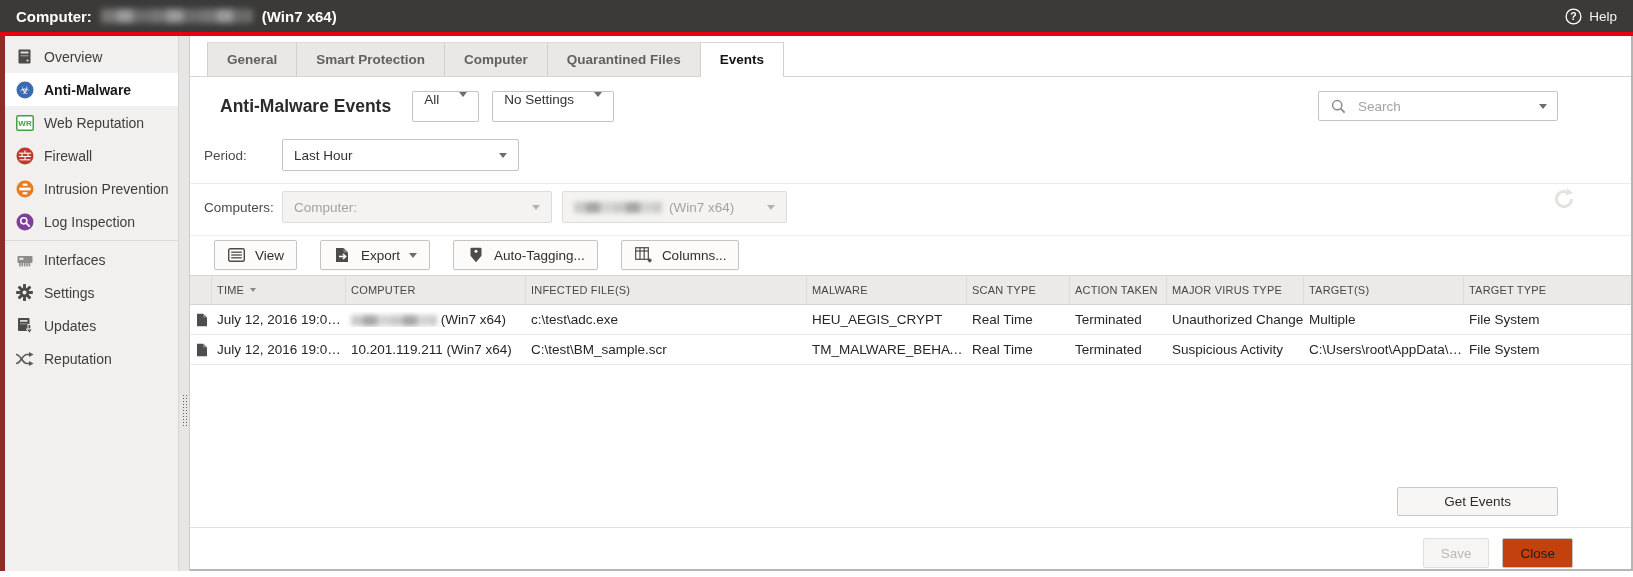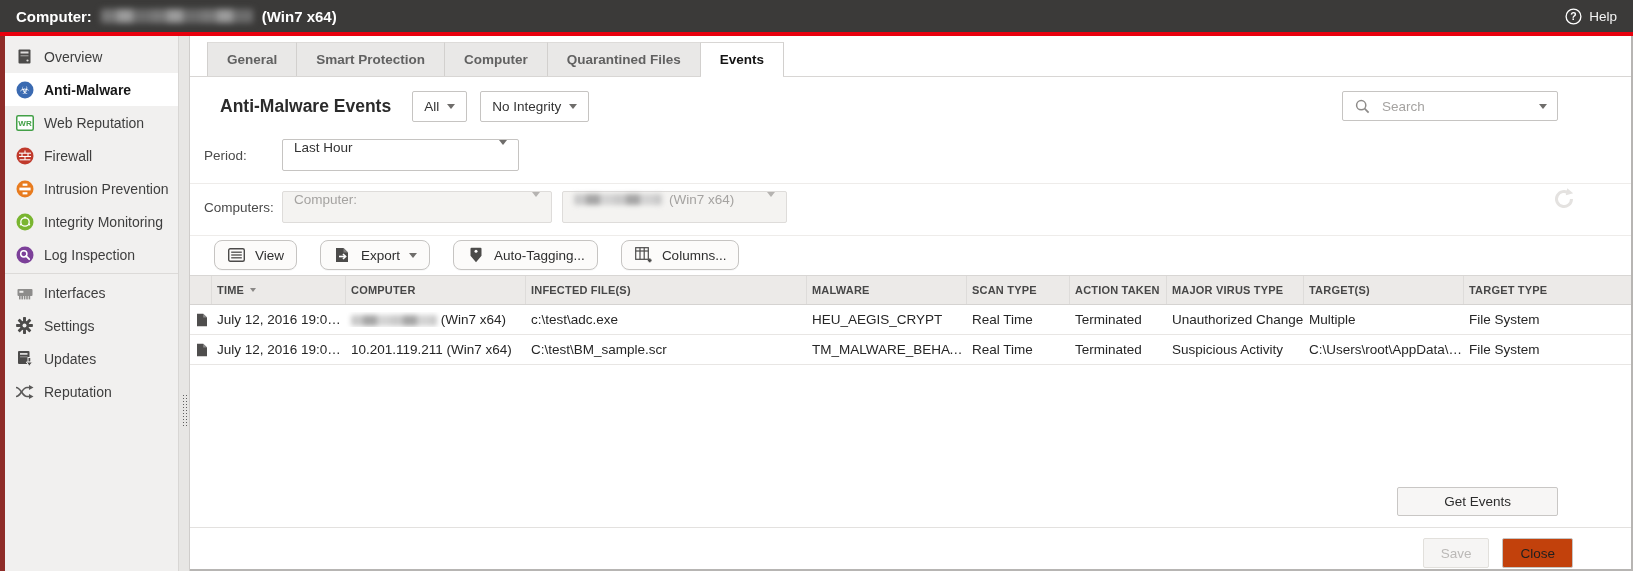--- a/index.html
+++ b/index.html
@@ -32,47 +32,47 @@
   
   .tabs-row { display:flex; align-items:flex-end; padding:6px 0 0 17px; border-bottom:1px solid #d8d6d4; }
   .tab { height:34px; display:flex; align-items:center; padding:0 19px; background:#e9e8e7; font-size:13.5px; font-weight:bold; color:#616161; border-right:1px solid #d2d0ce; border-top:1px solid #dddbd9; cursor:pointer;text-align:center; }
   .tab:first-child { border-left:1px solid #d2d0ce; }
   .tab.active { background:#fff; color:#141414; position:relative; border-top:1px solid #d8d6d4; }
   .tab.active::after { content:""; position:absolute; left:0; right:0; bottom:-1px; height:1px; background:#fff; }
 
   
   .events-header { display:flex; align-items:center; gap:13px; margin:13px 0 0 30px; height:32px; }
   .page-title { font-size:17.5px; font-weight:bold; color:#2b2b2b; margin-right:8px; }
-  .dd-btn { display:inline-flex; align-items:center; gap:8px; border:1px solid #c6c4c2; border-radius:2px; background:#fff; height:31px; padding:0 11px; font-size:13.5px; color:#333; cursor:pointer; }
+  .dd-btn { display:inline-flex; gap:20px; border:1px solid #c6c4c2; border-radius:2px; background:#fff; height:31px; padding:0 11px; font-size:13.5px; color:#333; cursor:pointer; }
   .caret { width:0; height:0; border-left:4.5px solid transparent; border-right:4.5px solid transparent; border-top:5.5px solid #6f6d6b; }
   .caret.dim { border-top-color:#b5b3b1; }
   .spacer { flex:1; }
-  .search-box { width:216px; height:30px; border:1px solid #c6c4c2; border-radius:2px; display:flex; align-items:center; padding:0 10px; gap:8px; margin-right:73px; background:#fff; }
+  .search-box { width:240px; height:30px; border:1px solid #c6c4c2; border-radius:2px; display:flex; align-items:center; padding:0 10px; gap:8px; margin-right:73px; background:#fff; }
   .search-input { border:none; outline:none; flex:1; font-size:13.5px; color:#333; font-family:"Liberation Sans",sans-serif; min-width:0; }
   .search-input::placeholder { color:#a5a3a1; }
 
   
   .filter-row { display:flex; align-items:center; padding-left:14px; }
   .filter-label { width:78px; font-size:13.5px; color:#4a4a4a; flex:none; }
   .period-row { margin-top:17px; height:32px; }
-  .dd { display:flex; align-items:flex-start; justify-content:space-between; background:#fff; border:1px solid #c6c4c2; border-radius:2px; height:32px; padding:0 11px; font-size:13.5px; color:#333; cursor:pointer; }
+  .dd { display:flex; align-items:center; justify-content:space-between; background:#fff; border:1px solid #c6c4c2; border-radius:2px; height:32px; padding:0 11px; font-size:13.5px; color:#333; cursor:pointer; }
   .dd.disabled { background:#f4f3f1; border-color:#dedcda; color:#a5a3a1; cursor:default; }
   .hr { border-top:1px solid #eeecea; margin-top:12px; }
   .computers-row { margin-top:7px; height:32px; position:relative; }
   .refresh { position:absolute; right:55px; top:-4px; }
 
   
   .toolbar-row { display:flex; align-items:center; gap:23px; padding-left:24px; margin-top:4px; height:30px; }
-  .tbtn { display:inline-flex; align-items:center; gap:9px; height:30px; padding:0 12px; background:#fcfbfa; border:1px solid #c6c4c2; border-radius:8px; font-size:13.5px; color:#2f2f2f; cursor:pointer; box-shadow:0 1px 0 rgba(0,0,0,0.03); }
+  .tbtn { display:inline-flex; align-items:center; gap:9px; height:30px; padding:0 12px; background:#fcfbfa; border:1px solid #c6c4c2; border-radius:2px; font-size:13.5px; color:#2f2f2f; cursor:pointer; box-shadow:0 1px 0 rgba(0,0,0,0.03); }
 
   
   .grid { margin-top:5px; }
   .grid-row { display:grid; grid-template-columns:22px 134px 180px 281px 160px 103px 97px 137px 160px 1fr; align-items:center; }
   .grid-head { background:#eceae8; border-top:1px solid #d8d6d4; border-bottom:1px solid #d5d3d1; height:30px; }
-  .th { font-size:11px; font-weight:bold; color:#474747; letter-spacing:.2px; padding-left:5px; display:flex; align-items:center; gap:6px; height:100%; border-right:1px solid #dedcda; cursor:pointer; }
+  .th { font-size:11px; font-weight:normal; color:#474747; letter-spacing:.2px; padding-left:5px; display:flex; align-items:center; gap:6px; height:100%; border-right:1px solid #dedcda; cursor:pointer; }
   .th:last-child { border-right:none; }
   .sort-caret { width:0; height:0; border-left:3.5px solid transparent; border-right:3.5px solid transparent; border-top:4.5px solid #8a8886; }
   .data-row { height:30px; border-bottom:1px solid #e8e6e4; font-size:13.5px; color:#262626; background:#fff; cursor:pointer; }
   .td { padding-left:5px; overflow:hidden; white-space:nowrap; text-overflow:ellipsis; }
   .td-icon { padding-left:6px; display:flex; align-items:center; }
 
   
   .filler { flex:1; }
   .get-events-row { display:flex; justify-content:flex-end; padding-right:73px; }
   .ge-btn { height:29px; padding:0 46px; background:#f7f6f5; border:1px solid #c9c7c5; border-radius:2px; font-size:13.5px; color:#2c2c2c; cursor:pointer; font-family:"Liberation Sans",sans-serif; }
@@ -161,32 +161,20 @@
               <rect x="3.4" y="7.6" width="11.2" height="2.8" fill="#fff"></rect>
               <rect x="6.6" y="3.6" width="4.8" height="2.2" fill="#fff"></rect>
               <rect x="6.6" y="12.2" width="4.8" height="2.2" fill="#fff"></rect>
             </svg>
           </span>
         <span>Intrusion Prevention</span>
       </div>
       <div class="side-item">
         <span class="si-icon">
             <svg width="18" height="18" viewBox="0 0 18 18">
-              <circle cx="9" cy="9" r="8.5" fill="#79b530"></circle>
-              <circle cx="9" cy="9" r="4.2" fill="none" stroke="#fff" stroke-width="1.3"></circle>
-              <circle cx="9" cy="4.6" r="1" fill="#fff"></circle>
-              <circle cx="4.8" cy="11.4" r="1" fill="#fff"></circle>
-              <circle cx="13.2" cy="11.4" r="1" fill="#fff"></circle>
-            </svg>
-          </span>
-        <span>Integrity Monitoring</span>
-      </div>
-      <div class="side-item">
-        <span class="si-icon">
-            <svg width="18" height="18" viewBox="0 0 18 18">
               <circle cx="9" cy="9" r="8.5" fill="#7c4099"></circle>
               <circle cx="7.8" cy="7.8" r="3.1" fill="none" stroke="#fff" stroke-width="1.5"></circle>
               <line x1="10.2" y1="10.2" x2="13.2" y2="13.2" stroke="#fff" stroke-width="1.8" stroke-linecap="round"></line>
             </svg>
           </span>
         <span>Log Inspection</span>
       </div>
       <div class="side-divider"></div>
       <div class="side-item">
         <span class="si-icon">
@@ -264,21 +252,21 @@
         <div class="tab active">Events</div>
       </div>
 
       <div class="events-header">
         <span class="page-title">Anti-Malware Events</span>
         <div class="dd-btn">
           <span>All</span>
           <span class="caret"></span>
         </div>
         <div class="dd-btn">
-          <span>No Integrity</span>
+          <span>No Settings</span>
           <span class="caret"></span>
         </div>
         <div class="spacer"></div>
         <div class="search-box">
           <span class="si-icon">
               <svg width="15" height="15" viewBox="0 0 15 15">
                 <circle cx="6.2" cy="6.2" r="4.6" fill="none" stroke="#8d8b89" stroke-width="1.5"></circle>
                 <line x1="9.7" y1="9.7" x2="13.6" y2="13.6" stroke="#8d8b89" stroke-width="1.7"></line>
               </svg>
             </span>

